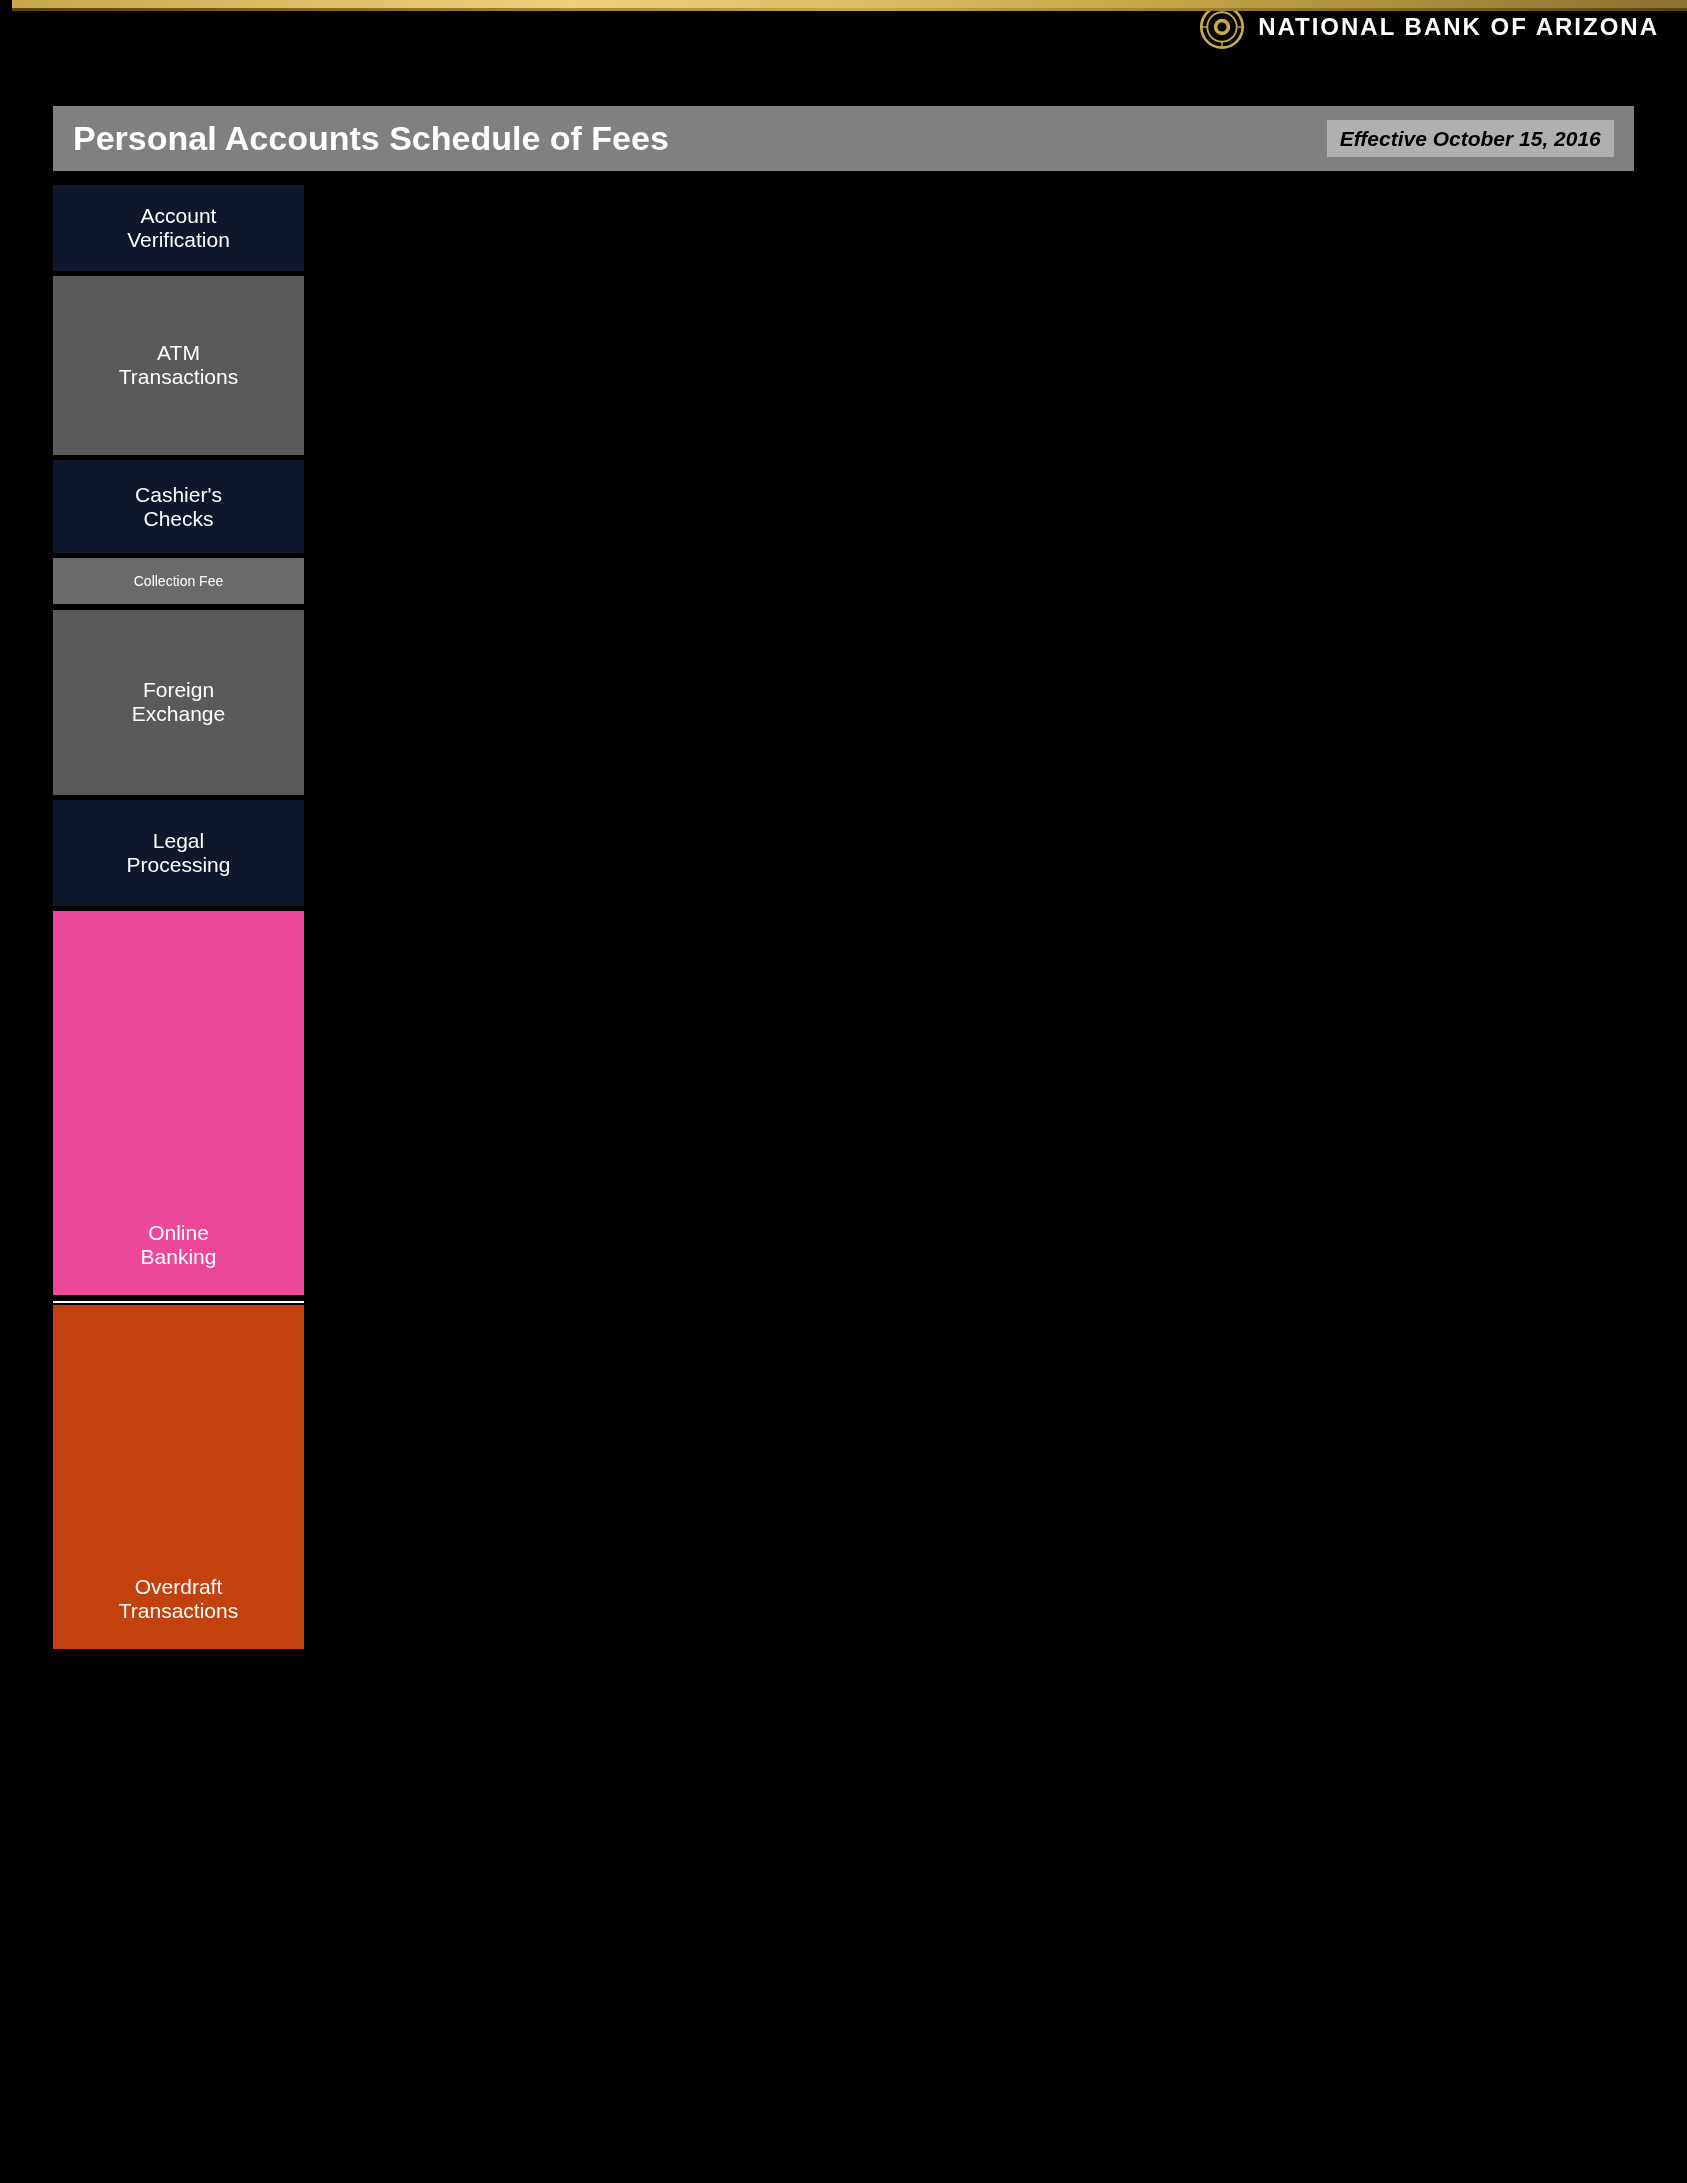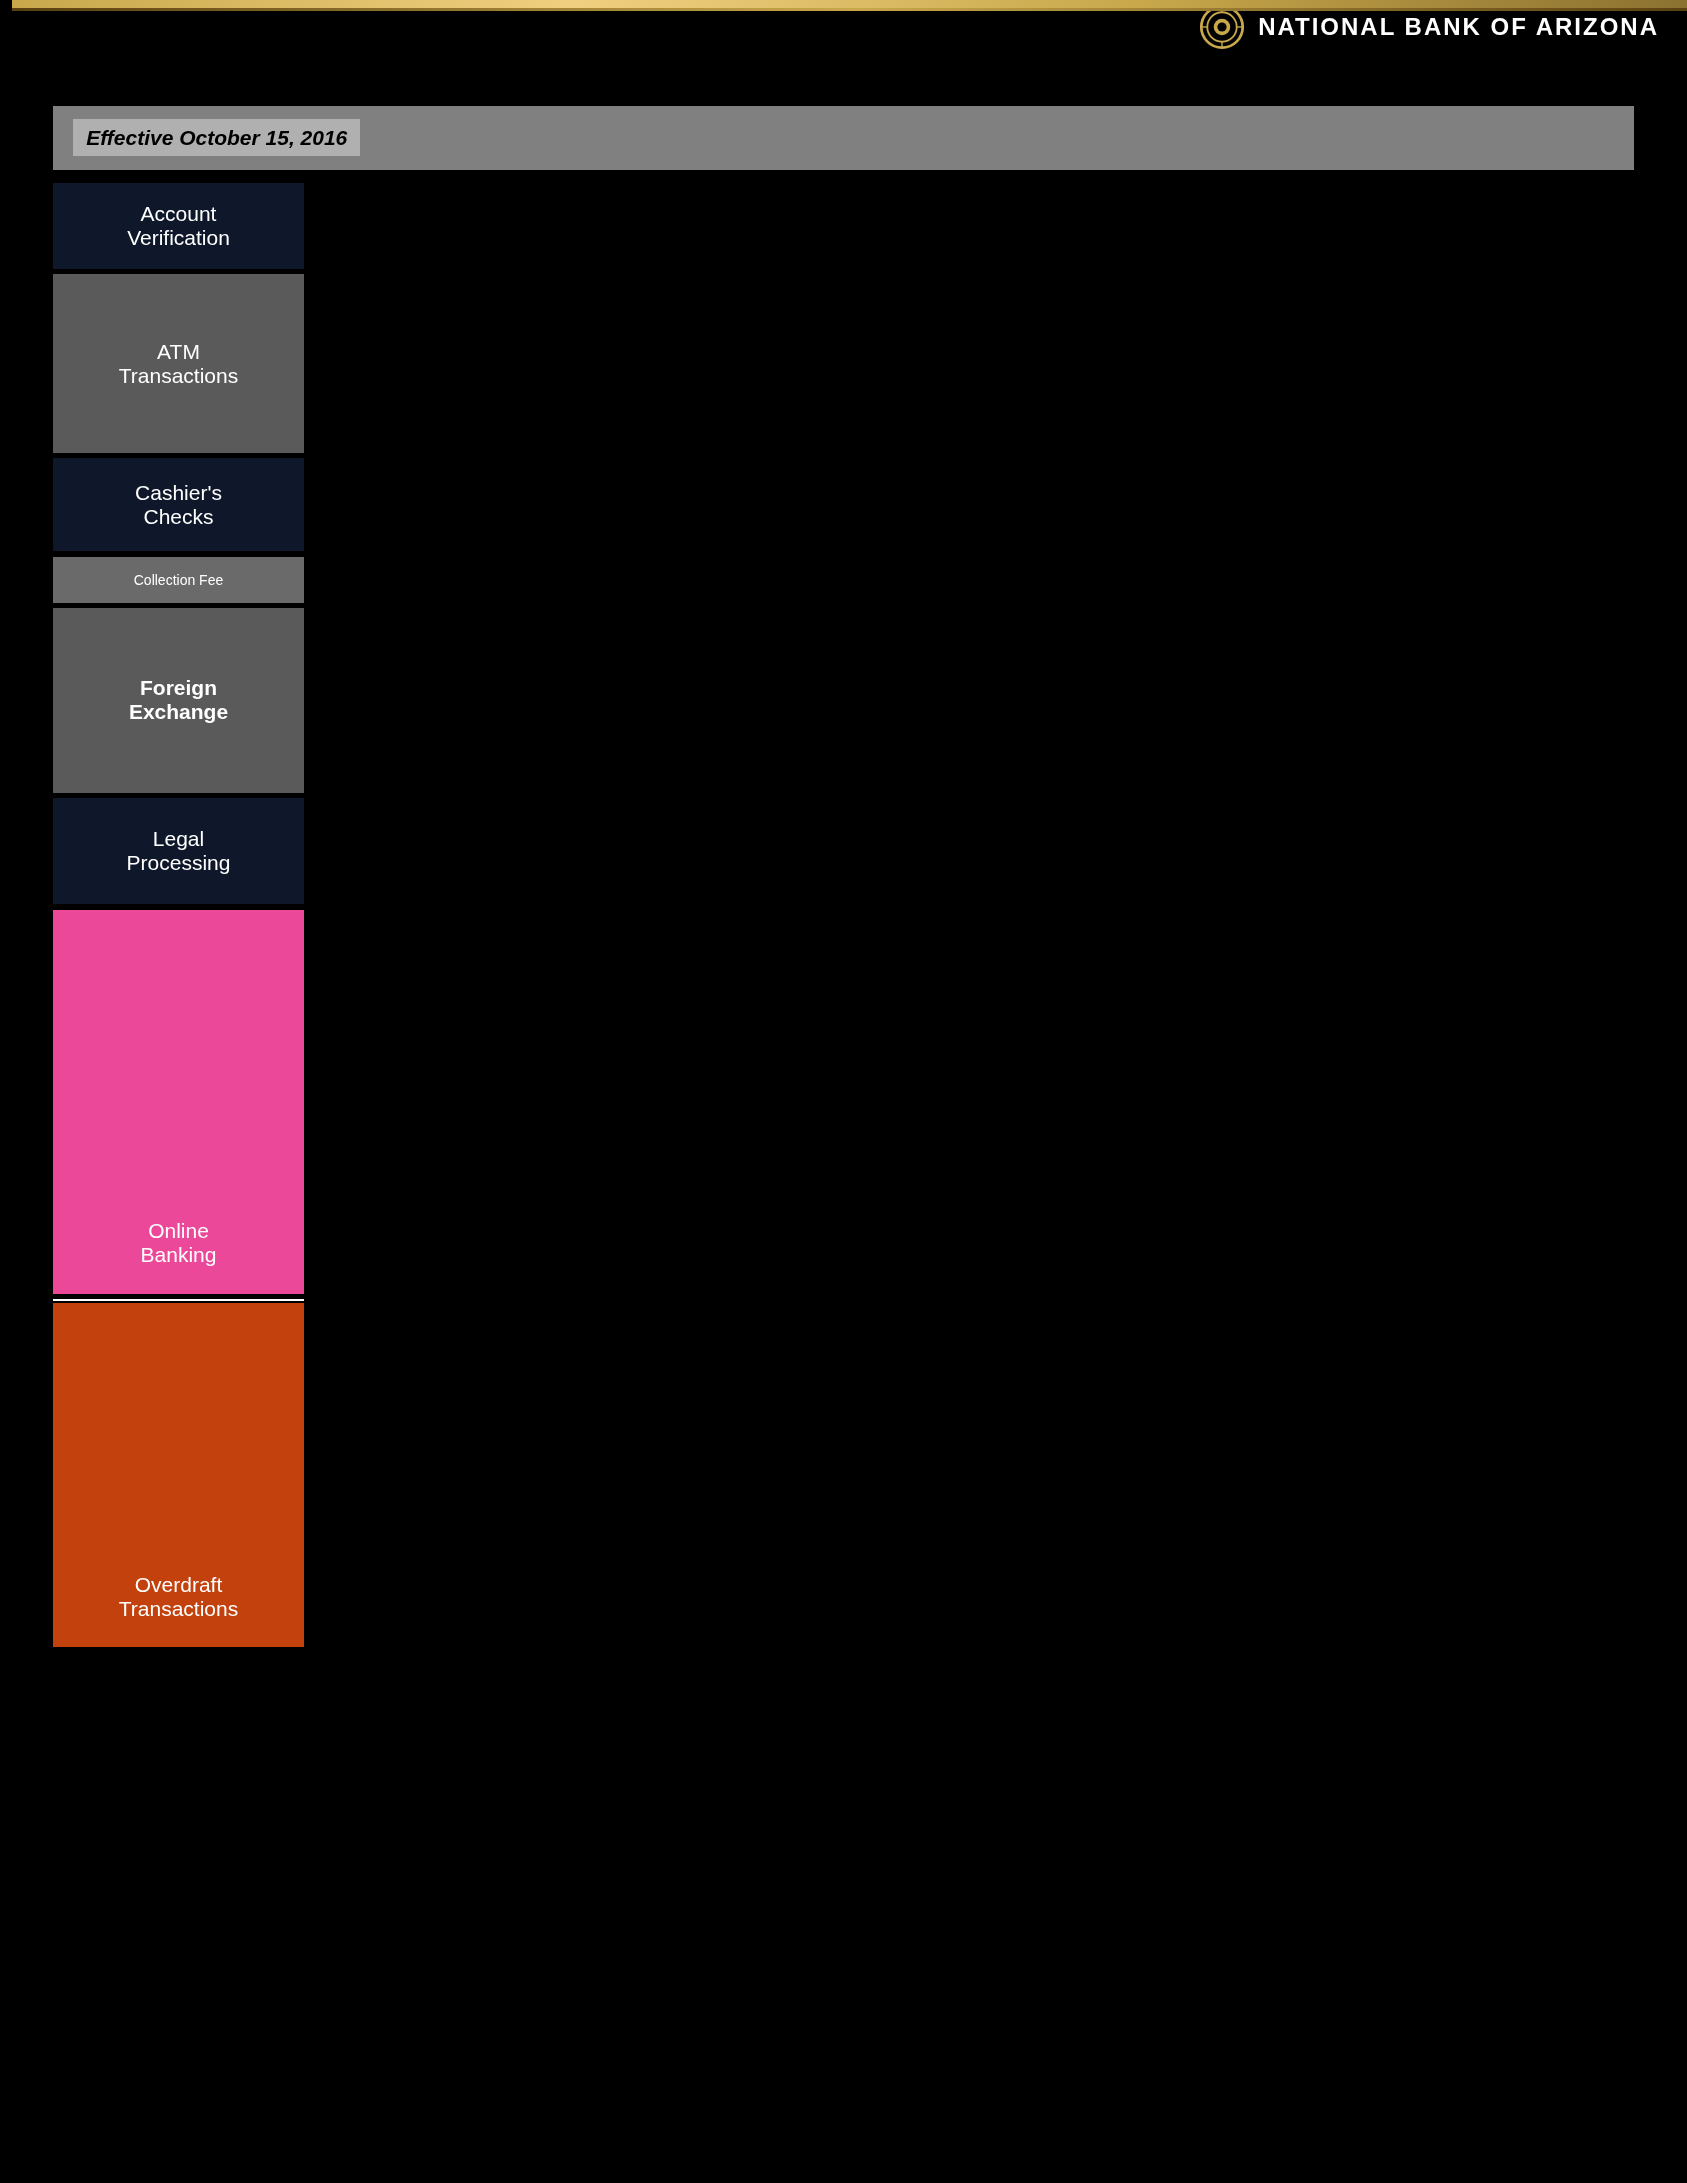--- a/index.html
+++ b/index.html
@@ -170,20 +170,21 @@
       <line x1="5" y1="50" x2="18" y2="50" stroke="#c8a84b" stroke-width="3"></line>
       <line x1="82" y1="50" x2="95" y2="50" stroke="#c8a84b" stroke-width="3"></line>
     </svg>
     <span class="bank-name">NATIONAL BANK OF ARIZONA</span>
   </div>
 </div>
 
 <div class="main-content">
 
   <div class="page-title-section">
+    <h1 class="page-title">Personal Accounts Schedule of Fees</h1>
     <div class="effective-date">Effective October 15, 2016</div>
   </div>
 
   <div class="layout">
 
     <div class="sidebar">
 
       <div class="nav-item" style="min-height: 86px;">
         <span>Account<br>Verification</span>
       </div>
@@ -193,21 +194,21 @@
       </div>
 
       <div class="nav-item" style="min-height: 93px;">
         <span>Cashier's<br>Checks</span>
       </div>
 
       <div class="nav-item smaller" style="min-height: 46px; background-color: #6a6a6a;">
         <span>Collection Fee</span>
       </div>
 
-      <div class="nav-item" style="min-height: 185px; background-color: #5a5a5a; font-weight: bold;">
+      <div class="nav-item" style="min-height: 185px; background-color: #5a5a5a;">
         <span>Foreign<br>Exchange</span>
       </div>
 
       <div class="nav-item" style="min-height: 106px;">
         <span>Legal<br>Processing</span>
       </div>
 
       <div class="nav-item tall" style="min-height: 384px; background-color: #ec4899; align-items: flex-end; padding-bottom: 26.5px;">
         <span>Online<br>Banking</span>
       </div>

